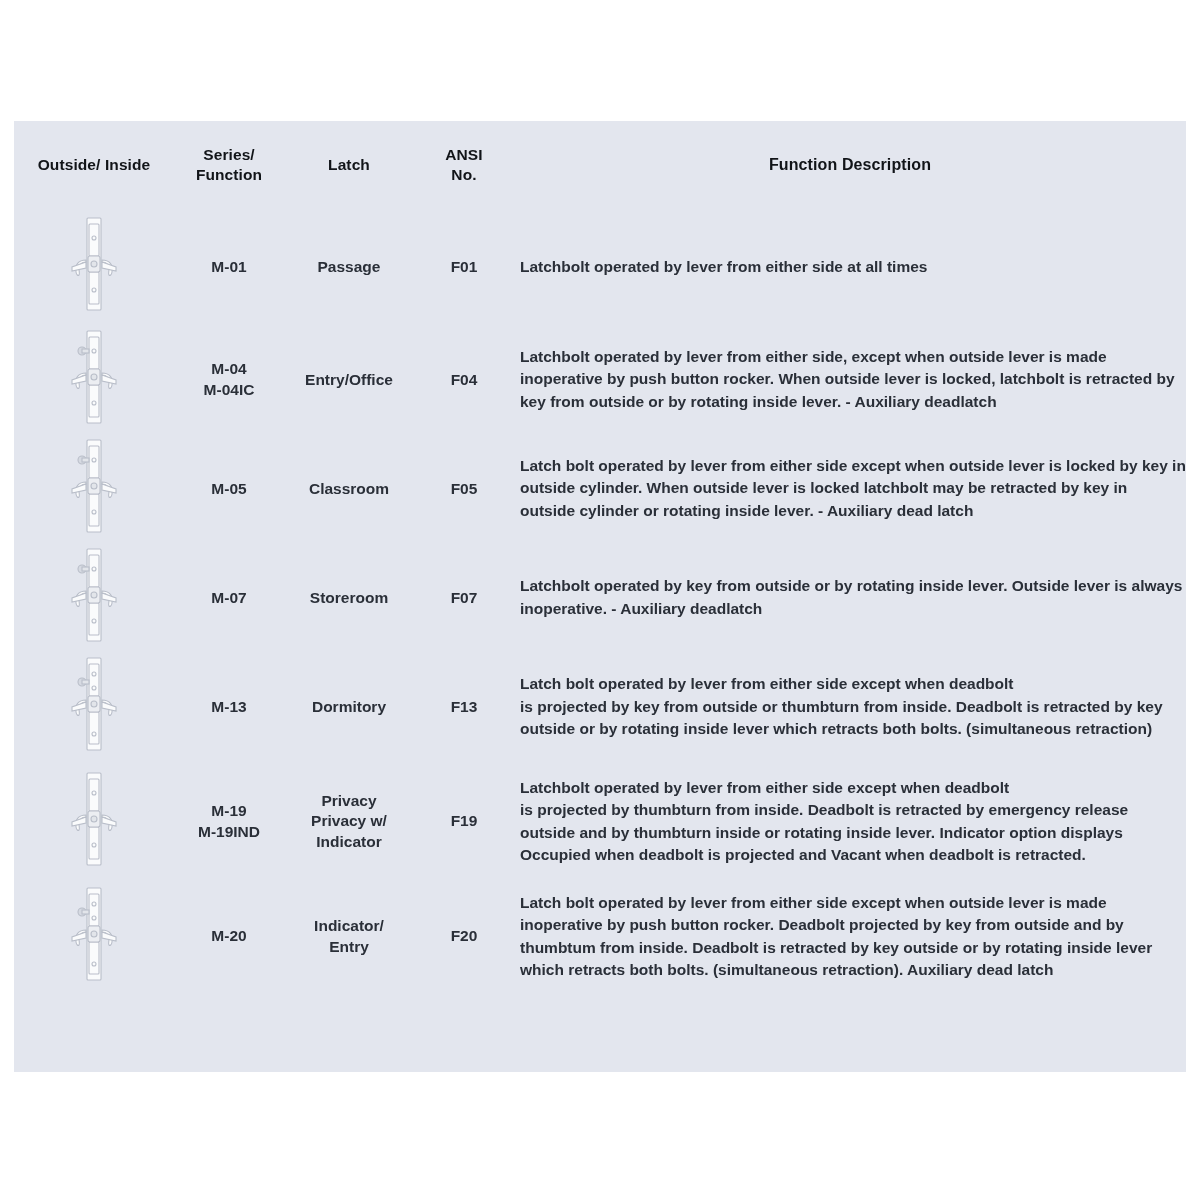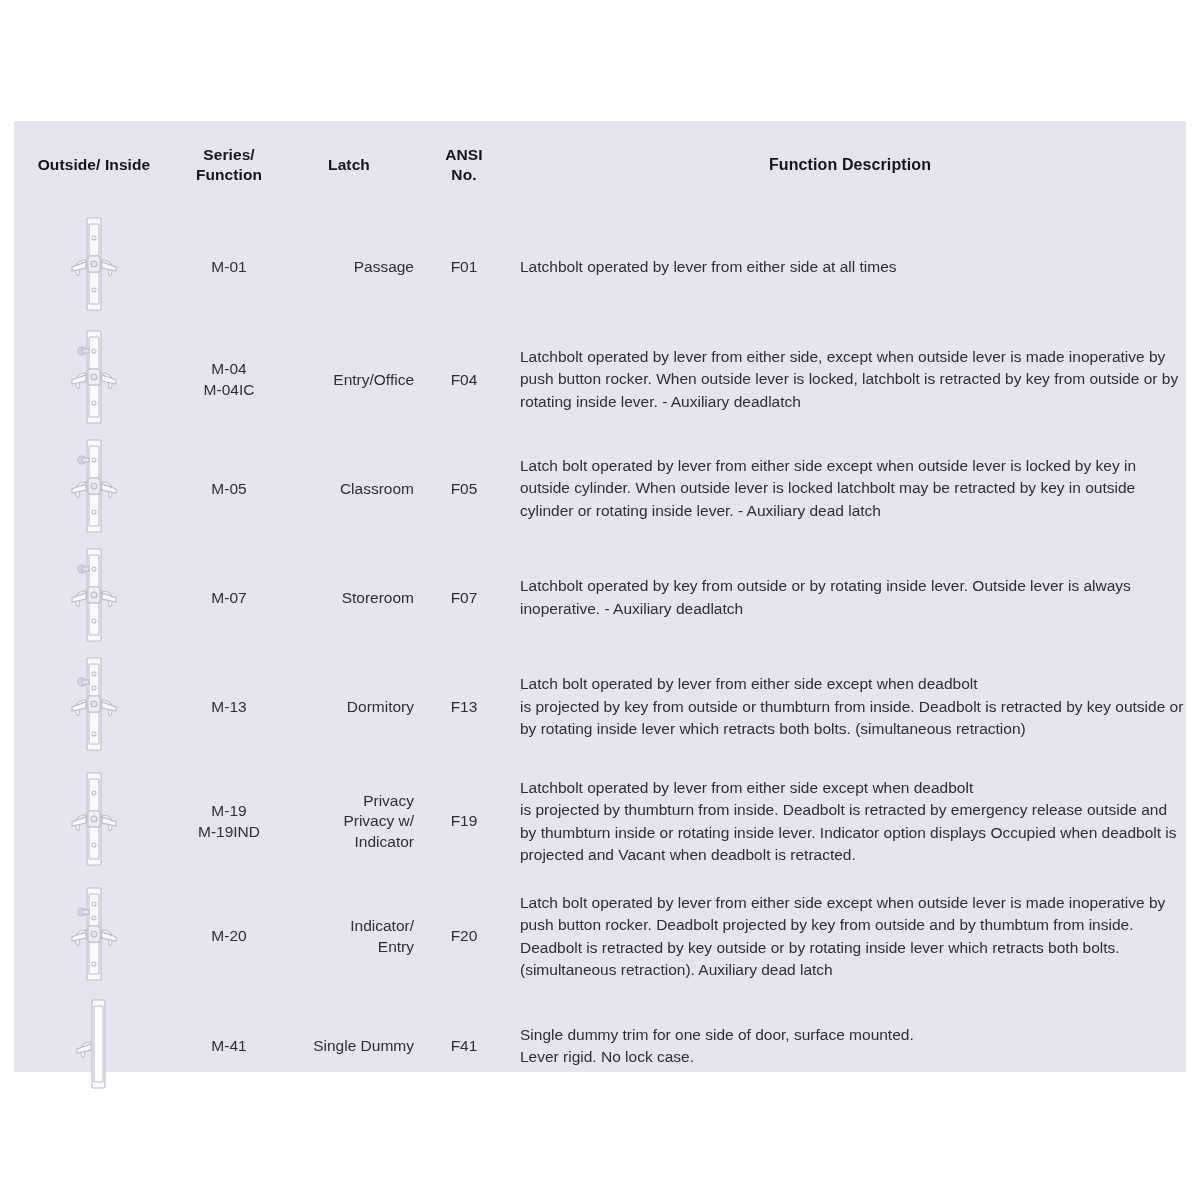--- a/index.html
+++ b/index.html
@@ -59,26 +59,26 @@
   thead th.h-desc {
     font-size: 16px;
   }
 
   tbody td {
     padding: 0;
     vertical-align: middle;
     color: #2a2f38;
     font-size: 15.5px;
     line-height: 1.30;
-    font-weight: 400;
+    font-weight: 700;
   }
 
   td.cell-img   { text-align: center; }
   td.cell-ser   { text-align: center; white-space: pre-line; }
-  td.cell-type  { text-align: right; white-space: pre-line; }
+  td.cell-type  { text-align: center; white-space: pre-line; }
   td.cell-ansi  { text-align: center; }
   td.cell-desc  {
     text-align: left;
     padding-left: 6px;
     white-space: pre-line;
     line-height: 1.45;
   }
 
   
   tr.r0 td { height: 116px; }
@@ -320,37 +320,18 @@
               </svg>
             </span>
           </td>
           <td class="cell-ser">M-20</td>
           <td class="cell-type">Indicator/
 Entry</td>
           <td class="cell-ansi">F20</td>
           <td class="cell-desc">Latch bolt operated by lever from either side except when outside lever is made inoperative by push button rocker. Deadbolt projected by key from outside and by thumbtum from inside. Deadbolt is retracted by key outside or by rotating inside lever which retracts both bolts.  (simultaneous retraction). Auxiliary dead latch</td>
         </tr>
 
-        <tr class="r7">
-          <td class="cell-img">
-            <span class="lock-ill">
-              <svg width="64" height="104" viewBox="0 0 64 104">
-                <g stroke="#b9bec9" stroke-width="1.1" fill="#fafbfc">
-                  <rect x="30" y="8" width="13" height="88" rx="1"></rect>
-                  <rect x="32" y="14" width="9" height="76" rx="1" fill="#fdfdfe"></rect>
-                  <path d="M29 50 C21 50 18 55 19 62 C19.5 65 21 66 22 65 C23 64 22 62 22 59 C22.5 54 25 52 29 52 Z"></path>
-                  <path d="M29 52 L15 57 L15 61 L29 58 Z"></path>
-                </g>
-              </svg>
-            </span>
-          </td>
-          <td class="cell-ser">M-41</td>
-          <td class="cell-type">Single Dummy</td>
-          <td class="cell-ansi">F41</td>
-          <td class="cell-desc">Single dummy trim for one side of door, surface mounted.
-Lever rigid. No lock case.</td>
-        </tr>
 
       </tbody>
     </table>
 
   </div>
 </div>
 
 </body></html>

